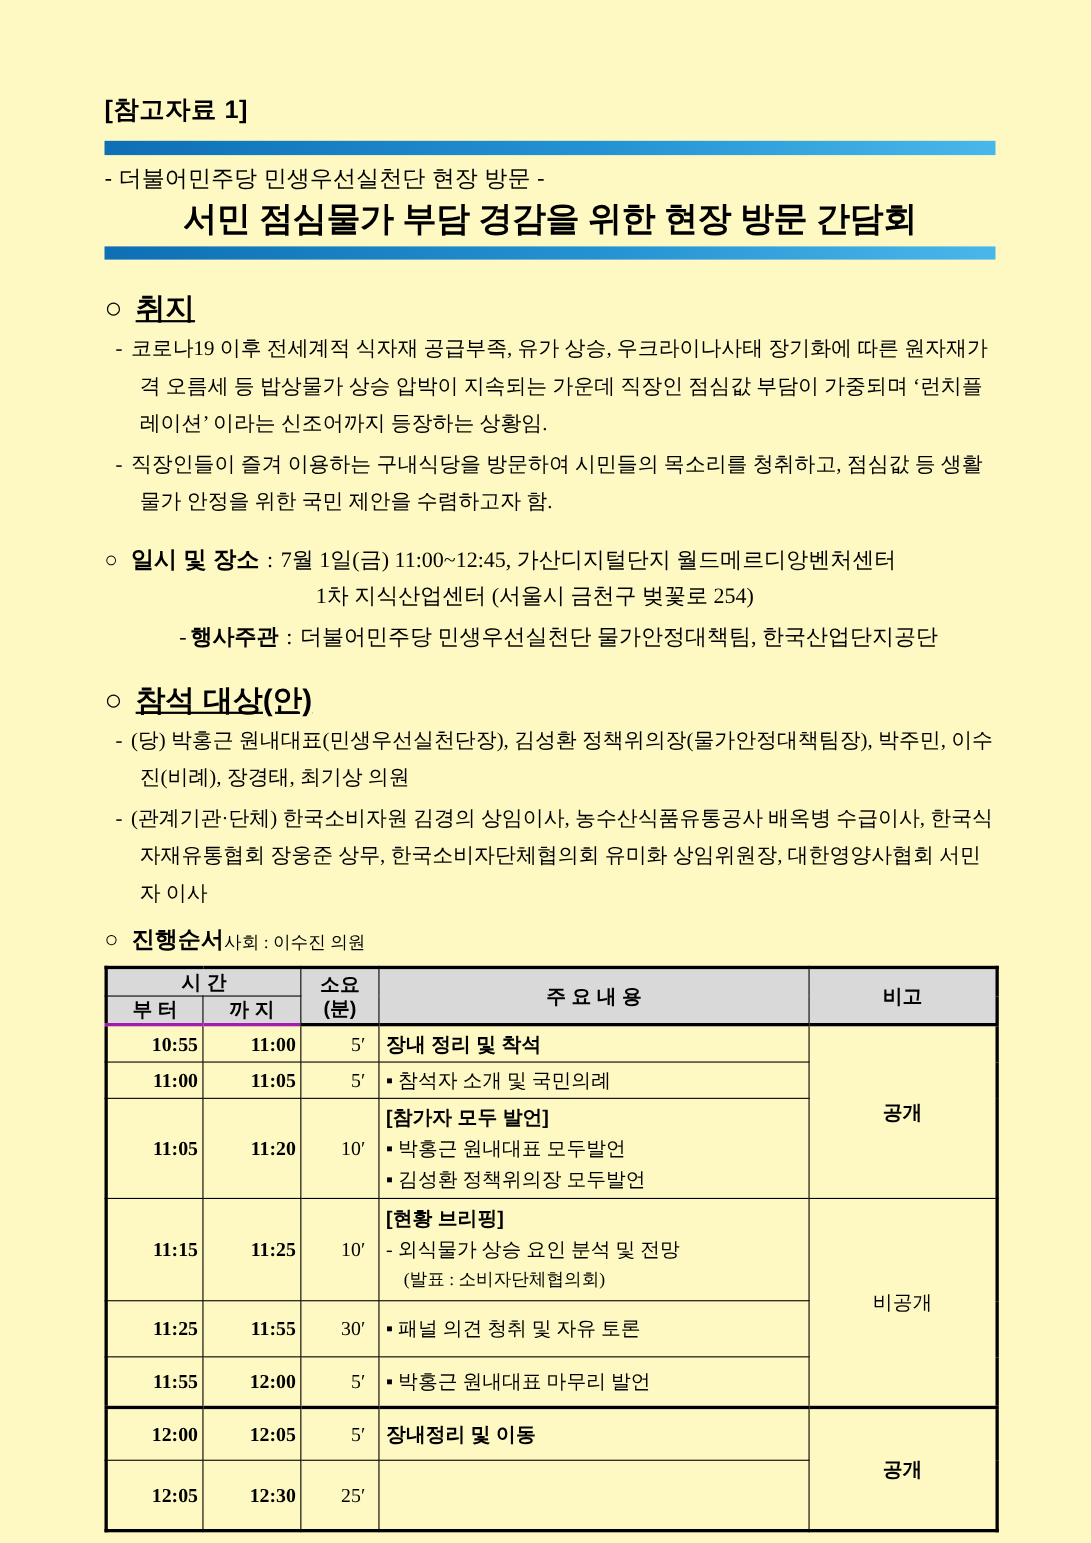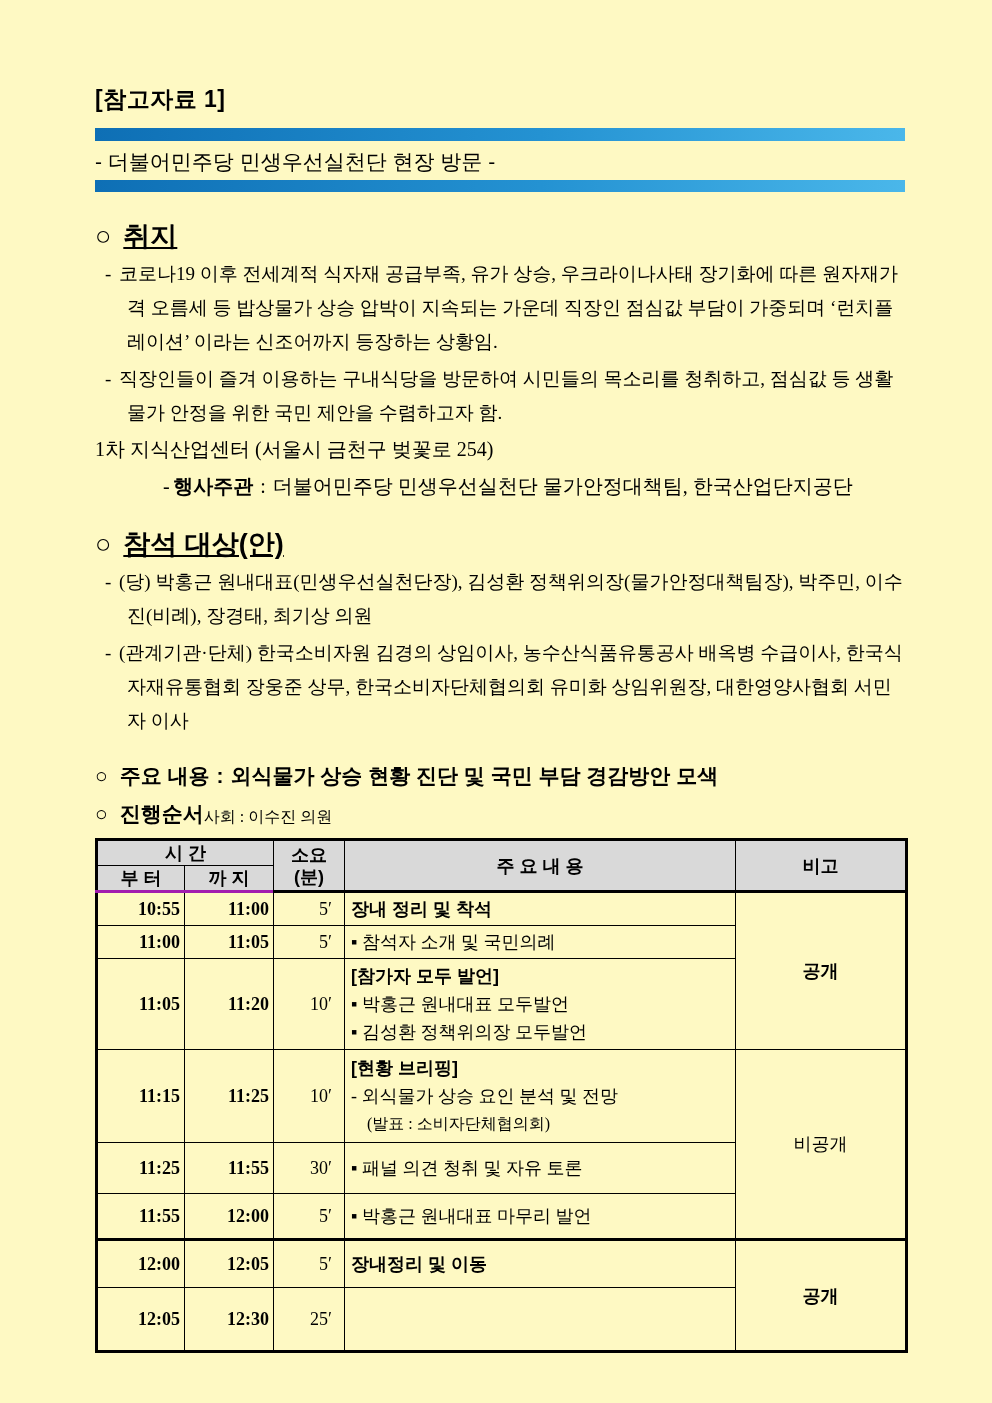--- a/index.html
+++ b/index.html
@@ -16,21 +16,21 @@
   .title{text-align:center;font-size:31px;font-weight:bold;letter-spacing:-0.5px;
          font-family:"Liberation Sans","DejaVu Sans",sans-serif;margin-top:2px;}
   .sec{margin-top:26px;font-weight:bold;font-size:27px;
        font-family:"Liberation Sans","DejaVu Sans",sans-serif;text-decoration:underline;}
   .bullet{display:inline-block;margin-right:12px;font-weight:bold;}
   .ditem{font-size:19px;line-height:34px;padding-left:32px;text-indent:-22px;margin-top:3px;}
   .dash{display:inline-block;width:14px;text-indent:0;}
   .kv{font-size:20px;margin-top:20px;}
   .kv .lbl{font-weight:bold;font-size:21px;font-family:"Liberation Sans","DejaVu Sans",sans-serif;}
   .colon{margin:0 7px;}
-  .kv-cont{font-size:20px;margin-top:6px;}
+  .kv-cont{font-size:20px;margin-left:192px;margin-top:6px;}
   .host{font-size:20px;margin-top:10px;padding-left:12px;text-align:center;}
   .host .lbl{font-weight:bold;font-size:20px;font-family:"Liberation Sans","DejaVu Sans",sans-serif;}
   .topic{margin-top:24px;font-weight:bold;font-size:21px;
          font-family:"Liberation Sans","DejaVu Sans",sans-serif;}
   .agenda-line{margin-top:10px;display:flex;justify-content:flex-start;align-items:flex-end;}
   .agenda-line .sec2{font-weight:bold;font-size:21px;
          font-family:"Liberation Sans","DejaVu Sans",sans-serif;}
   .moderator{font-size:16px;}
   table.sched{margin-top:10px;width:810px;border-collapse:collapse;border:3px solid #000;
               table-layout:fixed;font-size:18px;}
@@ -61,35 +61,36 @@
 <body>
 
 <div class="page">
 
   <div class="ref">[참고자료 1]</div>
 
   <div class="content">
 
     <div class="bar top"></div>
     <div class="subtitle">- 더불어민주당 민생우선실천단 현장 방문 -</div>
+    <div class="title">서민 점심물가 부담 경감을 위한 현장 방문 간담회</div>
     <div class="bar bottom"></div>
 
     <div class="sec"><span class="bullet">○</span><span>취지</span></div>
     <div class="ditem"><span class="dash">-</span><span>코로나19 이후 전세계적 식자재 공급부족, 유가 상승, 우크라이나사태 장기화에 따른 원자재가격 오름세 등 밥상물가 상승 압박이 지속되는 가운데 직장인 점심값 부담이 가중되며 ‘런치플레이션’ 이라는 신조어까지 등장하는 상황임.</span></div>
     <div class="ditem"><span class="dash">-</span><span>직장인들이 즐겨 이용하는 구내식당을 방문하여 시민들의 목소리를 청취하고, 점심값 등 생활물가 안정을 위한 국민 제안을 수렴하고자 함.</span></div>
 
+    <div class="kv"><span class="bullet">○</span><span class="lbl">일시 및 장소</span><span class="colon">:</span><span>7월 1일(금) 11:00~12:45, 가산디지털단지 월드메르디앙벤처센터</span></div>
     <div class="kv-cont">1차 지식산업센터 (서울시 금천구 벚꽃로 254)</div>
 
     <div class="host"><span class="dash">-</span><span class="lbl">행사주관</span><span class="colon">:</span><span>더불어민주당 민생우선실천단 물가안정대책팀, 한국산업단지공단</span></div>
 
     <div class="sec"><span class="bullet">○</span><span>참석 대상(안)</span></div>
     <div class="ditem"><span class="dash">-</span><span>(당) 박홍근 원내대표(민생우선실천단장), 김성환 정책위의장(물가안정대책팀장), 박주민, 이수진(비례), 장경태, 최기상 의원</span></div>
     <div class="ditem"><span class="dash">-</span><span>(관계기관·단체) 한국소비자원 김경의 상임이사, 농수산식품유통공사 배옥병 수급이사, 한국식자재유통협회 장웅준 상무, 한국소비자단체협의회 유미화 상임위원장, 대한영양사협회 서민자 이사</span></div>
 
-    <div class="topic"><span class="bullet">○</span><span>주요 내용</span><span class="colon">:</span><span>외식물가 상승 현황 진단 및 국민 부담 경감방안 모색</span></div>
 
     <div class="agenda-line">
       <div class="sec2"><span class="bullet">○</span><span>진행순서</span></div>
       <div class="moderator">사회 : 이수진 의원</div>
     </div>
 
     <table class="sched">
       <colgroup>
           <col style="width:88px">
           <col style="width:89px">

